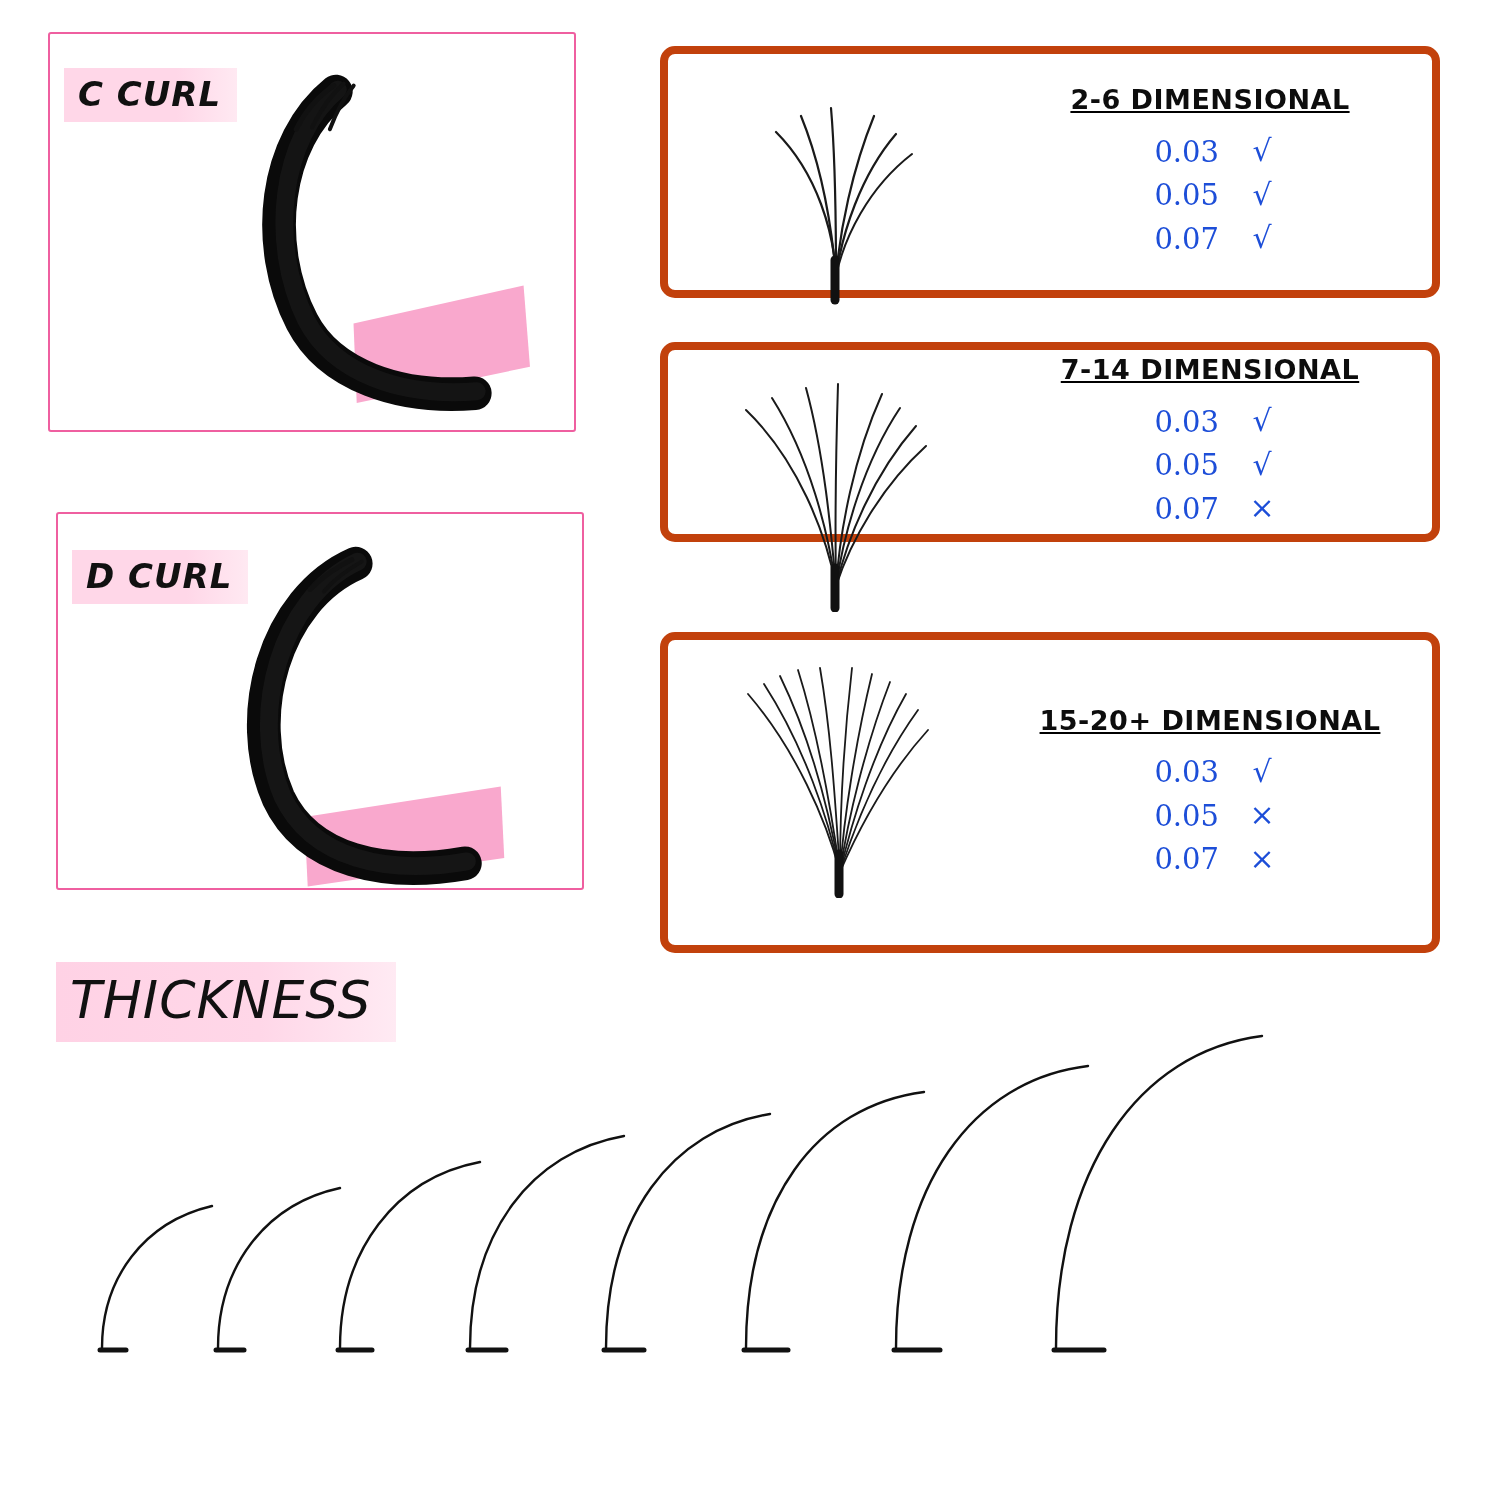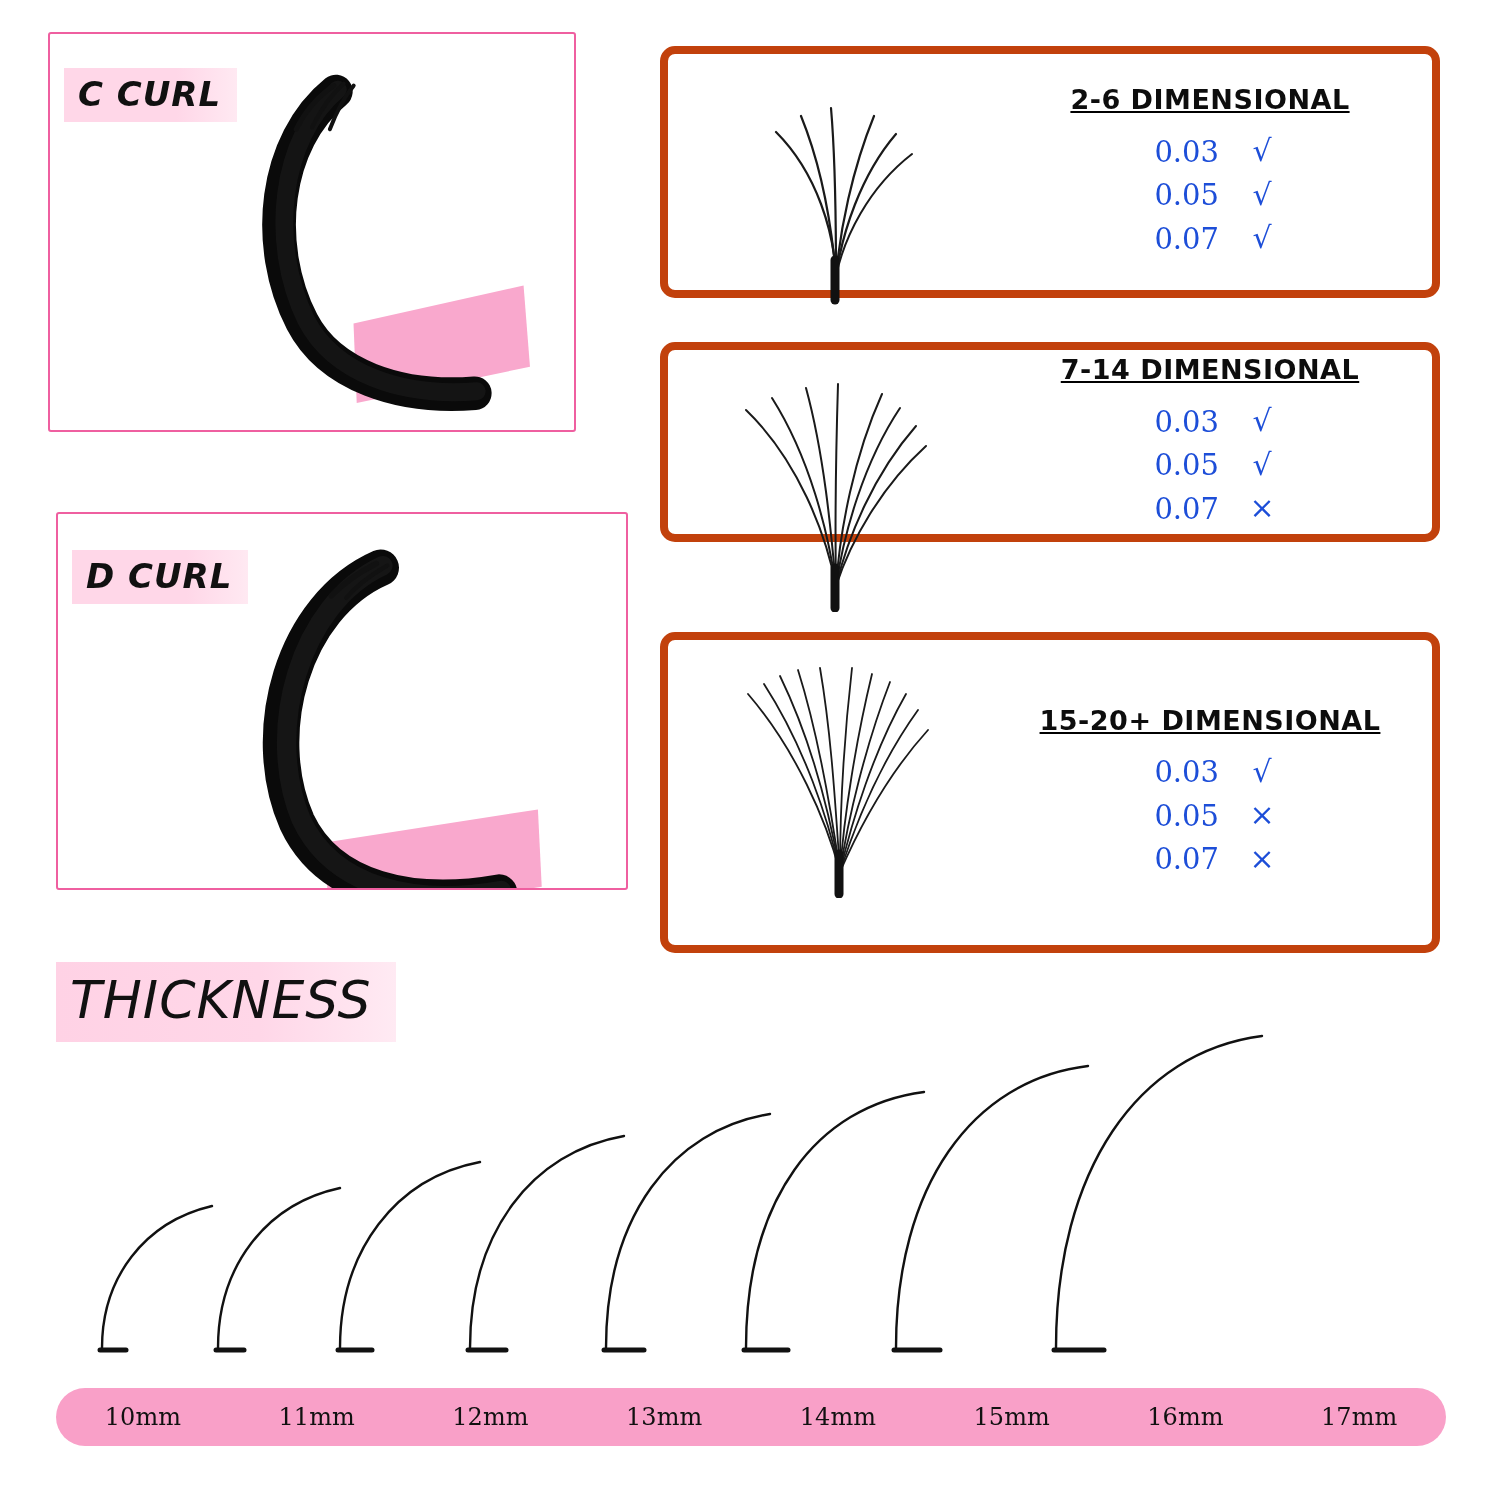--- a/index.html
+++ b/index.html
@@ -19,21 +19,21 @@
 
   
   .curl-panel {
     position: absolute;
     border: 2px solid #ef5fa0;
     border-radius: 3px;
     background: #fff;
     overflow: hidden;
   }
   #curl-c { left: 48px; top: 32px; width: 528px; height: 400px; }
-  #curl-d { left: 56px; top: 512px; width: 572px; height: 378px; }
+  #curl-d { left: 56px; top: 512px; width: 528px; height: 378px; }
 
   .curl-badge {
     position: absolute;
     left: 14px; top: 34px;
     background: linear-gradient(90deg,#ffd7e8 0%, #ffd7e8 65%, #ffe9f2 100%);
     padding: 6px 16px 8px 14px;
   }
   #curl-d .curl-badge { top: 36px; }
   .curl-badge span {
     font-family: "DejaVu Sans", sans-serif;
@@ -332,24 +332,14 @@
         <path d="M854,340 L900,340" stroke-width="5"></path>
       </g>
 
       <g>
         <path d="M1016,338 C1016,160 1098,42 1222,26" stroke-width="2.4"></path>
         <path d="M1014,340 L1064,340" stroke-width="5"></path>
       </g>
     </g>
   </svg>
 
-  <div class="scale-bar">
-    <div class="scale-item">10mm</div>
-    <div class="scale-item">11mm</div>
-    <div class="scale-item">12mm</div>
-    <div class="scale-item">13mm</div>
-    <div class="scale-item">14mm</div>
-    <div class="scale-item">15mm</div>
-    <div class="scale-item">16mm</div>
-    <div class="scale-item">17mm</div>
-  </div>
 
 </div>
 
 </body></html>

